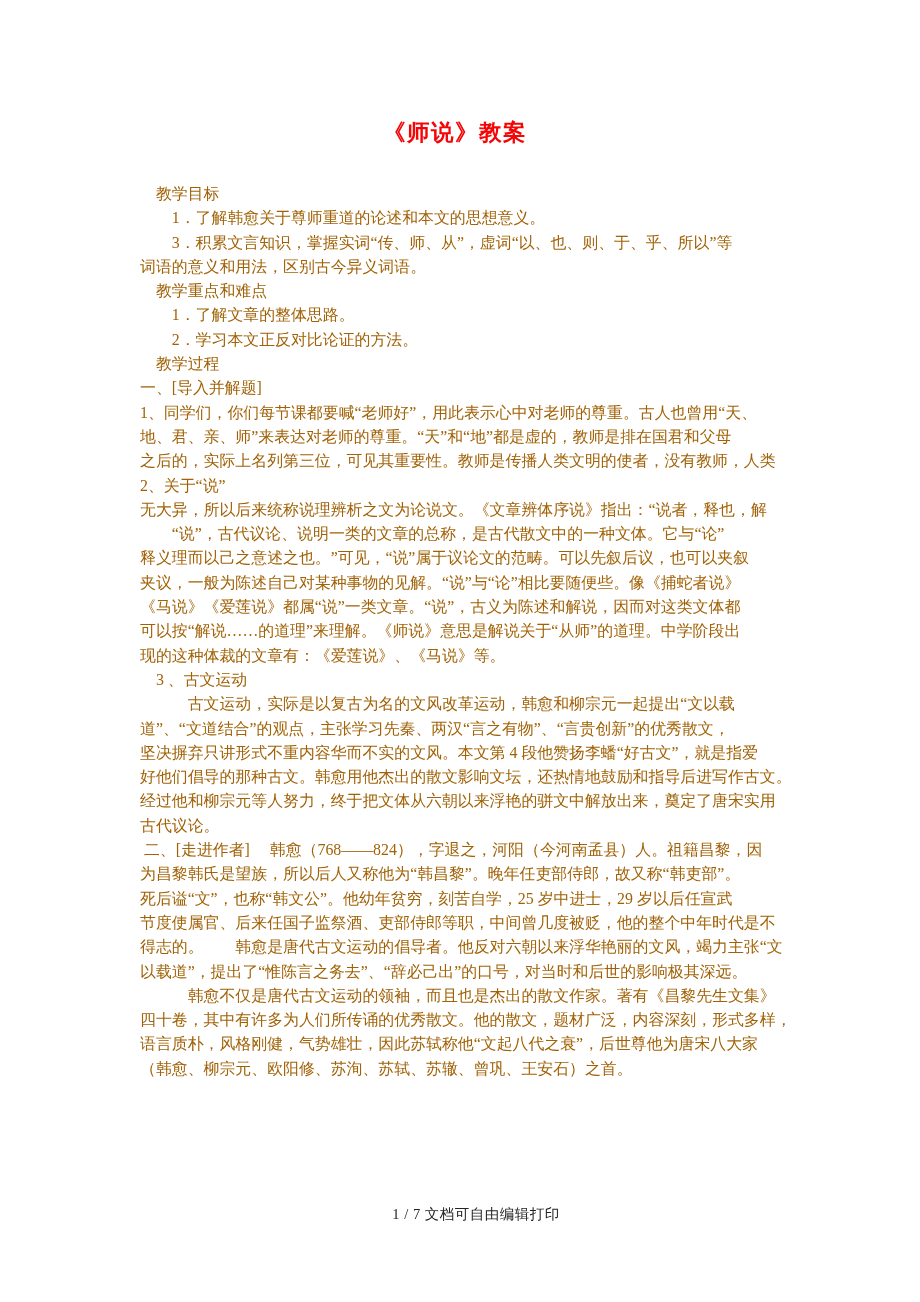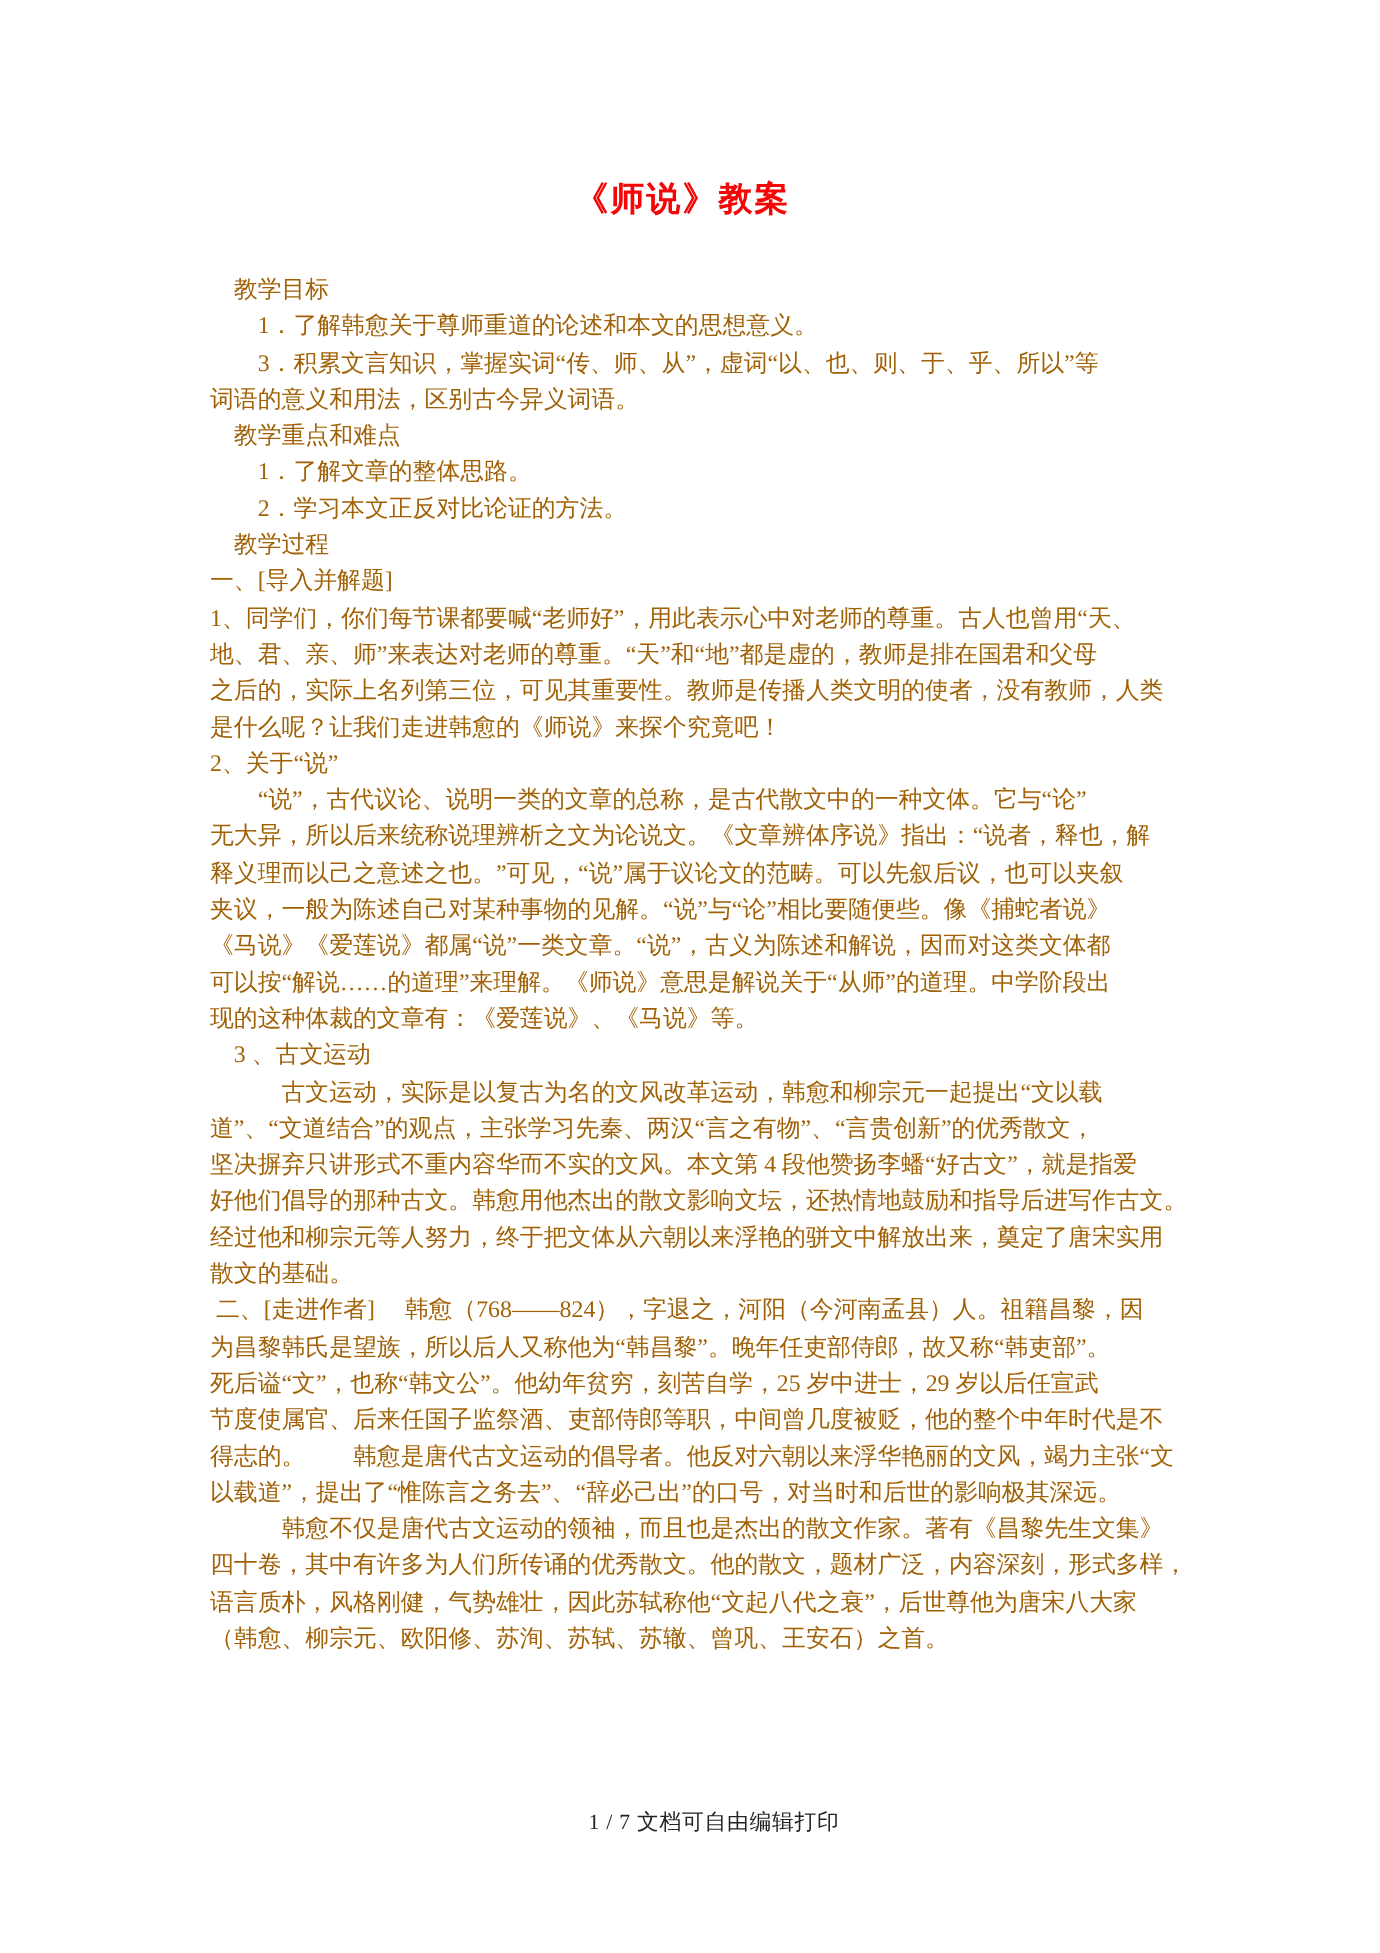--- a/index.html
+++ b/index.html
@@ -67,36 +67,35 @@
       <div class="line">　　3．积累文言知识，掌握实词“传、师、从”，虚词“以、也、则、于、乎、所以”等</div>
       <div class="line">词语的意义和用法，区别古今异义词语。</div>
       <div class="line">　教学重点和难点</div>
       <div class="line">　　1．了解文章的整体思路。</div>
       <div class="line">　　2．学习本文正反对比论证的方法。</div>
       <div class="line">　教学过程</div>
       <div class="line">一、[导入并解题]</div>
       <div class="line">1、同学们，你们每节课都要喊“老师好”，用此表示心中对老师的尊重。古人也曾用“天、</div>
       <div class="line">地、君、亲、师”来表达对老师的尊重。“天”和“地”都是虚的，教师是排在国君和父母</div>
       <div class="line">之后的，实际上名列第三位，可见其重要性。教师是传播人类文明的使者，没有教师，人类</div>
-      <div class="line">是什么呢？让我们走进韩愈的《师说》来探个究竟吧！</div>
       <div class="line">2、关于“说”</div>
+      <div class="line">无大异，所以后来统称说理辨析之文为论说文。《文章辨体序说》指出：“说者，释也，解</div>
       <div class="line">　　“说”，古代议论、说明一类的文章的总称，是古代散文中的一种文体。它与“论”</div>
-      <div class="line">无大异，所以后来统称说理辨析之文为论说文。《文章辨体序说》指出：“说者，释也，解</div>
       <div class="line">释义理而以己之意述之也。”可见，“说”属于议论文的范畴。可以先叙后议，也可以夹叙</div>
       <div class="line">夹议，一般为陈述自己对某种事物的见解。“说”与“论”相比要随便些。像《捕蛇者说》</div>
       <div class="line">《马说》《爱莲说》都属“说”一类文章。“说”，古义为陈述和解说，因而对这类文体都</div>
       <div class="line">可以按“解说……的道理”来理解。《师说》意思是解说关于“从师”的道理。中学阶段出</div>
       <div class="line">现的这种体裁的文章有：《爱莲说》、《马说》等。</div>
       <div class="line">　3 、古文运动</div>
       <div class="line">　　　古文运动，实际是以复古为名的文风改革运动，韩愈和柳宗元一起提出“文以载</div>
       <div class="line">道”、“文道结合”的观点，主张学习先秦、两汉“言之有物”、“言贵创新”的优秀散文，</div>
       <div class="line">坚决摒弃只讲形式不重内容华而不实的文风。本文第 4 段他赞扬李蟠“好古文”，就是指爱</div>
       <div class="line">好他们倡导的那种古文。韩愈用他杰出的散文影响文坛，还热情地鼓励和指导后进写作古文。</div>
       <div class="line">经过他和柳宗元等人努力，终于把文体从六朝以来浮艳的骈文中解放出来，奠定了唐宋实用</div>
-      <div class="line">散文的基础。</div>
+      <div class="line">古代议论。</div>
       <div class="line"> 二、[走进作者]　 韩愈（768——824），字退之，河阳（今河南孟县）人。祖籍昌黎，因</div>
       <div class="line">为昌黎韩氏是望族，所以后人又称他为“韩昌黎”。晚年任吏部侍郎，故又称“韩吏部”。</div>
       <div class="line">死后谥“文”，也称“韩文公”。他幼年贫穷，刻苦自学，25 岁中进士，29 岁以后任宣武</div>
       <div class="line">节度使属官、后来任国子监祭酒、吏部侍郎等职，中间曾几度被贬，他的整个中年时代是不</div>
       <div class="line">得志的。　　韩愈是唐代古文运动的倡导者。他反对六朝以来浮华艳丽的文风，竭力主张“文</div>
       <div class="line">以载道”，提出了“惟陈言之务去”、“辞必己出”的口号，对当时和后世的影响极其深远。</div>
       <div class="line">　　　韩愈不仅是唐代古文运动的领袖，而且也是杰出的散文作家。著有《昌黎先生文集》</div>
       <div class="line">四十卷，其中有许多为人们所传诵的优秀散文。他的散文，题材广泛，内容深刻，形式多样，</div>
       <div class="line">语言质朴，风格刚健，气势雄壮，因此苏轼称他“文起八代之衰”，后世尊他为唐宋八大家</div>
       <div class="line">（韩愈、柳宗元、欧阳修、苏洵、苏轼、苏辙、曾巩、王安石）之首。</div>

